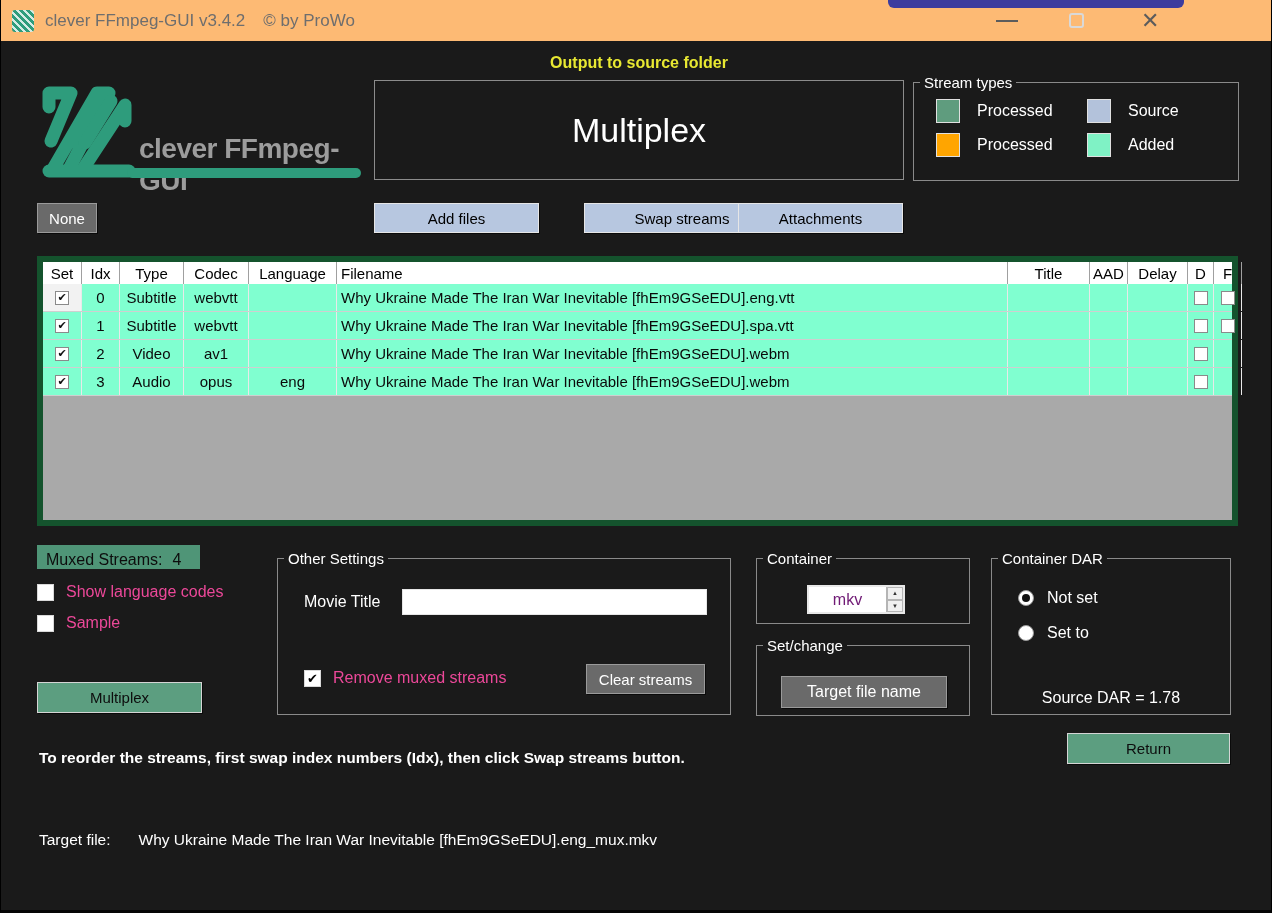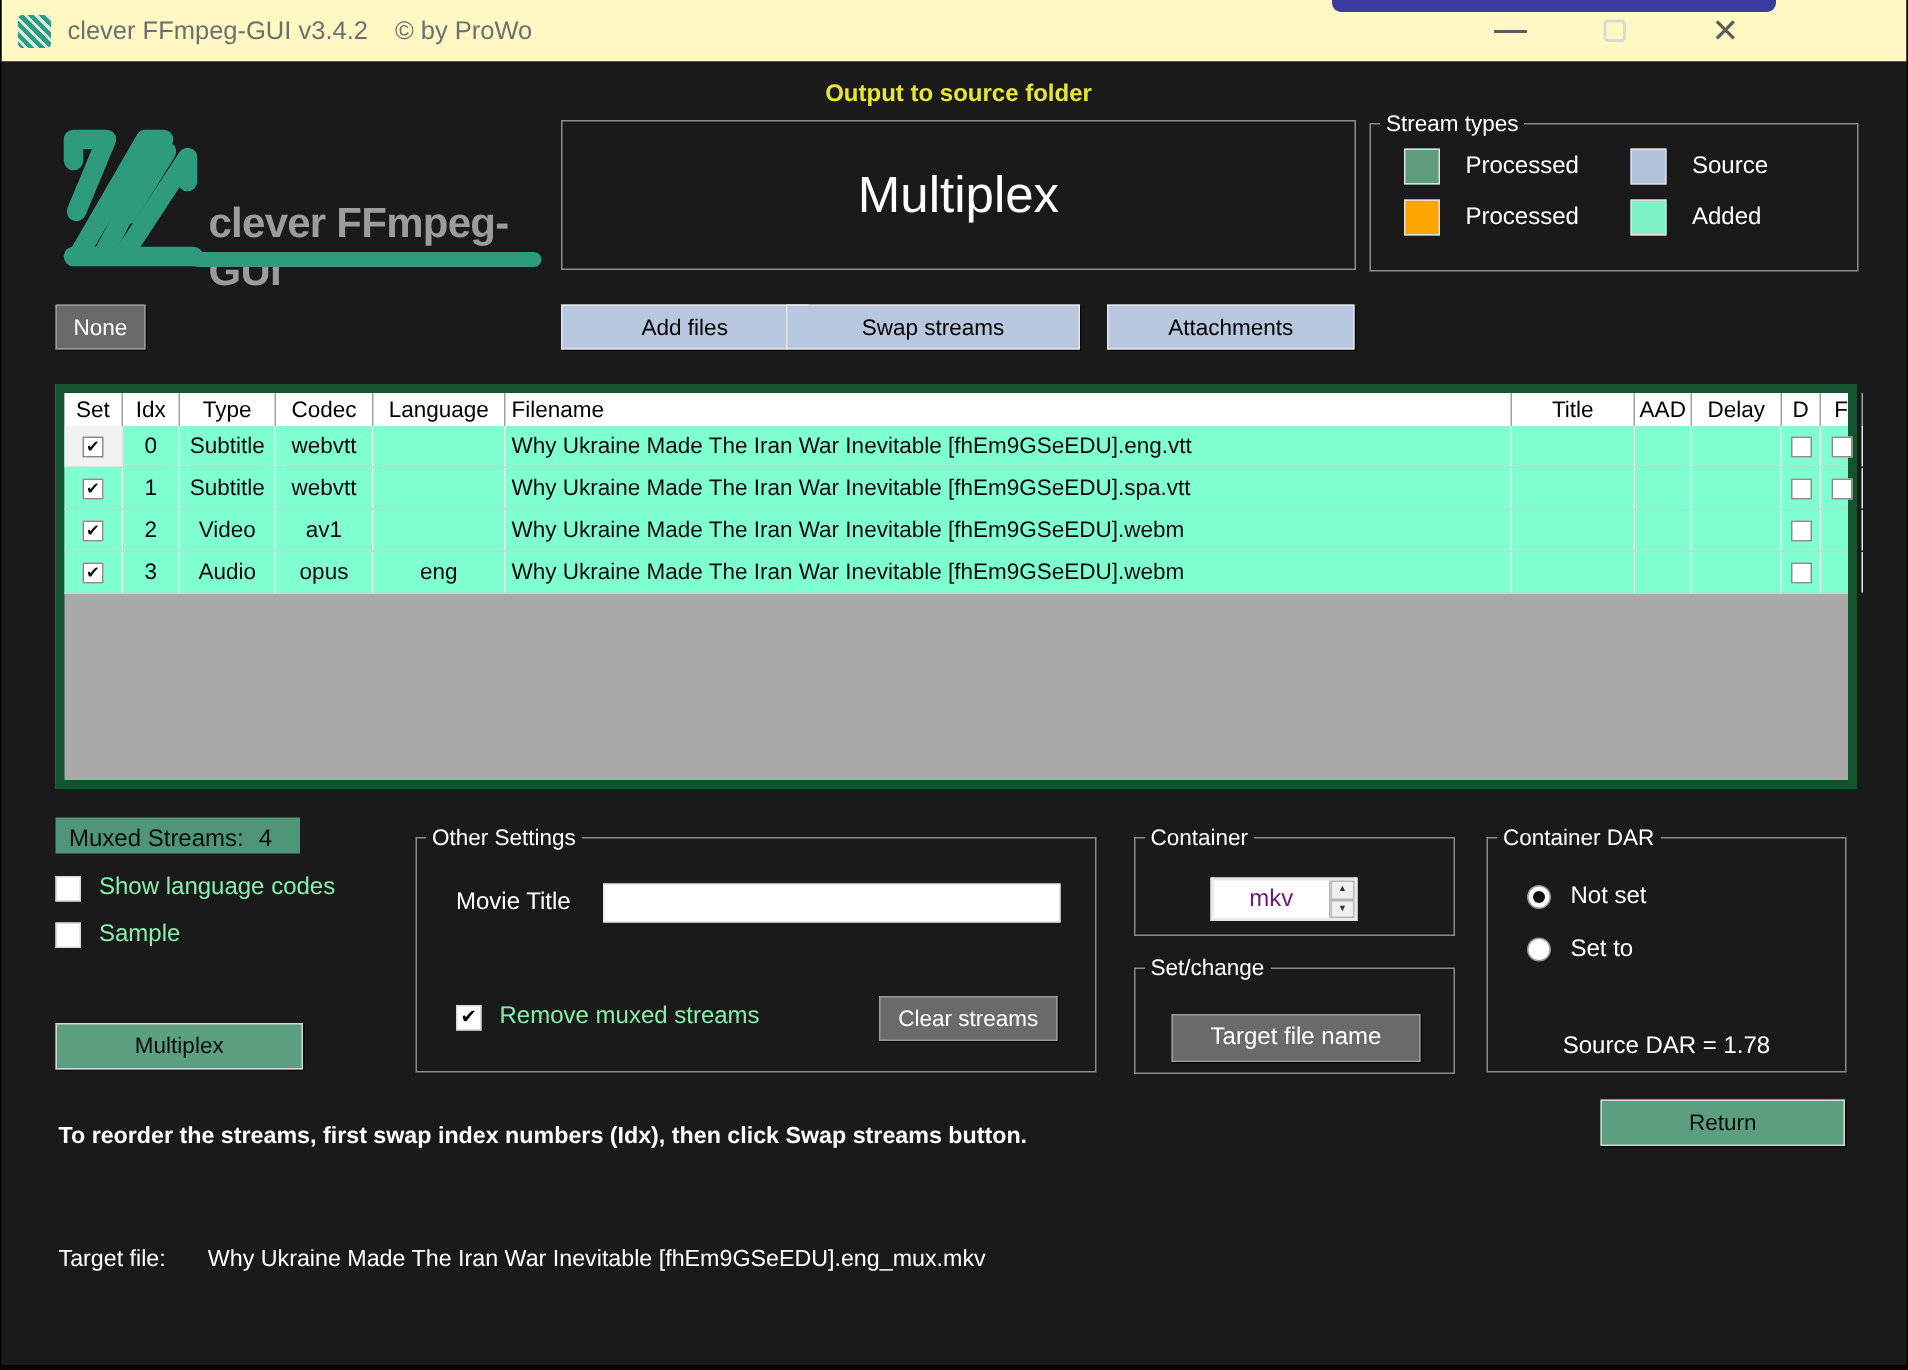--- a/index.html
+++ b/index.html
@@ -5,21 +5,21 @@
   * { box-sizing: border-box; margin: 0; padding: 0; }
   html,body { width:1272px; height:913px; }
   body {
     font-family: "Liberation Sans", "DejaVu Sans", sans-serif;
     background:#1a1a1a; position:relative; overflow:hidden;
     border-left:1px solid #000; border-right:1px solid #000; border-bottom:3px solid #050505;
   }
 
   
   .titlebar { position:absolute; left:0; top:0; width:100%; height:41px;
-    background:#fef9c3; display:flex; align-items:center; padding-left:11px; }
+    background:#fdba74; display:flex; align-items:center; padding-left:11px; }
   .app-icon { width:22px; height:22px; border-radius:3px; background:#2e9c7c; margin-right:11px;
     background-image:repeating-linear-gradient(45deg, rgba(255,255,255,0) 0 3px, rgba(255,255,255,.8) 3px 5px); }
   .titletext { color:#6e6e6e; font-size:17px; }
   .copytext { color:#6e6e6e; font-size:17px; margin-left:18px; }
   .win-controls { position:absolute; right:0; top:0; height:41px; width:310px; display:flex; align-items:center; }
   .wc-min { position:absolute; left:35px; width:22px; height:2px; background:#5c5c5c; }
   .wc-max { position:absolute; left:108px; width:15px; height:15px; border:2px solid #d9d9d9; border-radius:3px; }
   .wc-close { position:absolute; left:180px; font-size:22px; color:#5c5c5c; line-height:20px; }
   .top-blue-strip { position:absolute; left:887px; top:0; width:296px; height:8px;
     background:#3c3c9e; border-radius:0 0 6px 6px; }
@@ -50,21 +50,21 @@
   .swatch { width:24px; height:24px; border:1px solid #e0e0e0; margin-right:17px; }
   .legend-label { font-size:16px; color:#fff; }
 
   
   .btn { display:flex; align-items:center; justify-content:center; font-size:15px; cursor:default; }
   .btn-blue { background:#b7c7e0; color:#000; border:1px solid #e6e6e6; box-shadow:1px 1px 0 #0a0a0a; }
   .btn-green { background:#5c9e80; color:#0d0d0d; border:1px solid #d5d5d5; box-shadow:1px 1px 0 #0a0a0a; }
   .btn-gray { background:#6a6a6a; color:#fff; border:1px solid #9a9a9a; box-shadow:1px 1px 0 #0a0a0a; }
   .btn-none      { position:absolute; left:36px;  top:162px; width:60px;  height:30px; }
   .btn-addfiles  { position:absolute; left:373px; top:162px; width:165px; height:30px; }
-  .btn-swap      { position:absolute; left:523px; top:162px; width:196px; height:30px; }
+  .btn-swap      { position:absolute; left:583px; top:162px; width:196px; height:30px; }
   .btn-attach    { position:absolute; left:737px; top:162px; width:165px; height:30px; }
   .btn-multiplex { position:absolute; left:36px;  top:641px; width:165px; height:31px; }
   .btn-clear     { position:absolute; right:25px; bottom:20px; width:119px; height:30px; }
   .btn-target    { position:absolute; left:24px;  top:22px;  width:166px; height:32px; font-size:16px; }
   .btn-return    { position:absolute; left:1066px; top:692px; width:163px; height:31px; }
 
   
   .stream-table { position:absolute; left:36px; top:215px; width:1201px; height:270px;
     background:#a9a9a9; border:6px solid #14532d; }
   .t-header, .t-row { display:grid;
@@ -80,21 +80,21 @@
   .t-row .c.focus { background:#f2f2f2; }
 
   
   .cb { width:14px; height:14px; background:#fff; border:1px solid #8a8a8a;
     display:flex; align-items:center; justify-content:center; font-size:11px; color:#111; }
   .cb.on::after { content:"✔"; font-weight:bold; margin-top:-1px; }
   .cb-row { display:flex; align-items:center; margin-bottom:13px; }
   .cb-big { width:17px; height:17px; background:#fff; border:1px solid #d9d9d9; margin-right:12px;
     display:flex; align-items:center; justify-content:center; font-size:13px; color:#000; flex:none; }
   .cb-big.on::after { content:"✔"; font-weight:bold; }
-  .cb-label { color:#86efac; font-size:16px; }
+  .cb-label { color:#ec4899; font-size:16px; }
   .radio { width:16px; height:16px; border-radius:50%; background:#fff; border:1px solid #999;
     margin-right:13px; display:flex; align-items:center; justify-content:center; flex:none; }
   .radio.on::after { content:""; width:8px; height:8px; border-radius:50%; background:#111; }
   .radio-row { display:flex; align-items:center; margin-bottom:17px; }
 
   
   .muxed-label { position:absolute; left:36px; top:504px; height:24px; background:#4f9577;
     color:#0d0d0d; font-size:16px; display:flex; align-items:flex-end; padding:0 9px; }
   .muxed-label span { margin-right:10px; }
   .left-checks { position:absolute; left:36px; top:542px; }

